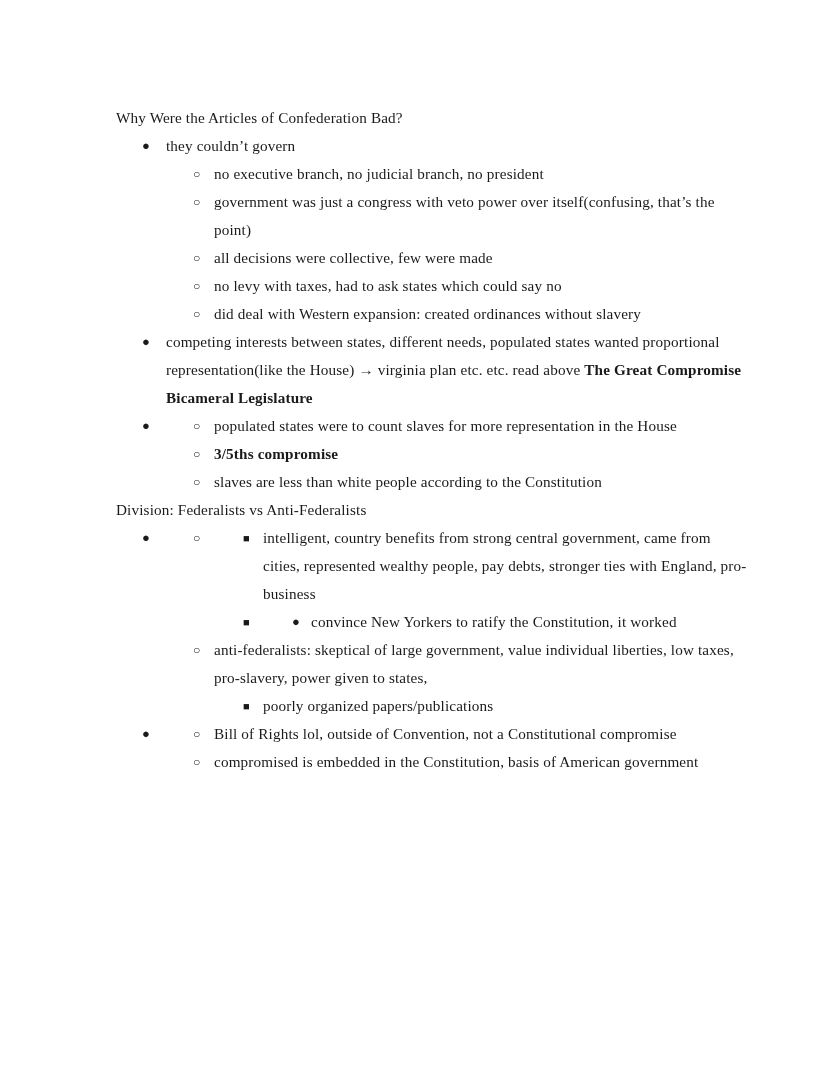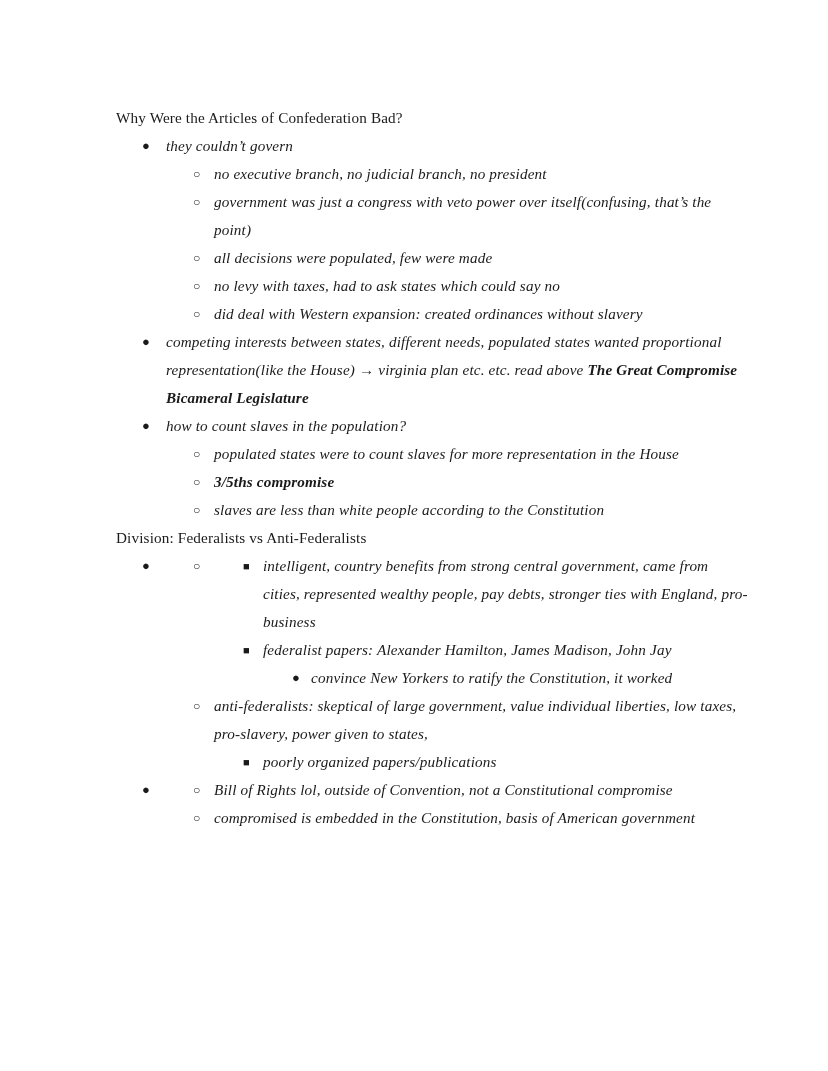--- a/index.html
+++ b/index.html
@@ -58,21 +58,20 @@
     top: 0;
     display: block;
     text-align: left;
     line-height: 28px;
     font-size: 15.2px;
     color: #1a1a1a;
     user-select: none;
   }
   li.item > .txt {
     display: block;
-    font-style: italic;
   }
   
   .lvl1 > li.item { padding-left: 50px; }
   .lvl1 > li.item > .marker { left: 26px; font-size: 13px; }
   
   .lvl2 > li.item { padding-left: 48px; }
   .lvl2 > li.item > .marker { left: 27px; font-size: 12px; }
   
   .lvl3 > li.item { padding-left: 49px; }
   .lvl3 > li.item > .marker { left: 29px; font-size: 11px; }
@@ -99,21 +98,21 @@
             <li class="item">
               <span class="marker">○</span>
               <span class="txt">no executive branch, no judicial branch, no president</span>
             </li>
             <li class="item">
               <span class="marker">○</span>
               <span class="txt">government was just a congress with veto power over itself(confusing, that’s the point)</span>
             </li>
             <li class="item">
               <span class="marker">○</span>
-              <span class="txt">all decisions were populated, few were made</span>
+              <span class="txt">all decisions were collective, few were made</span>
             </li>
             <li class="item">
               <span class="marker">○</span>
               <span class="txt">no levy with taxes, had to ask states which could say no</span>
             </li>
             <li class="item">
               <span class="marker">○</span>
               <span class="txt">did deal with Western expansion: created ordinances without slavery</span>
             </li>
           </ul>
@@ -123,21 +122,20 @@
 
     <div>
 
       <ul class="lvl lvl1">
         <li class="item">
           <span class="marker">●</span>
           <span class="txt"><span>competing interests between states, different needs, populated states wanted proportional representation(like the House) → virginia plan etc. etc. read above </span><b>The Great Compromise Bicameral Legislature</b></span>
         </li>
         <li class="item">
           <span class="marker">●</span>
-          <span class="txt">how to count slaves in the population?</span>
           <ul class="lvl lvl2">
             <li class="item">
               <span class="marker">○</span>
               <span class="txt">populated states were to count slaves for more representation in the House</span>
             </li>
             <li class="item">
               <span class="marker">○</span>
               <span class="txt bold">3/5ths compromise</span>
             </li>
             <li class="item">
@@ -160,21 +158,20 @@
             <li class="item">
               <span class="marker">○</span>
 
               <ul class="lvl lvl3">
                 <li class="item">
                   <span class="marker">■</span>
                   <span class="txt">intelligent, country benefits from strong central government, came from cities, represented wealthy people, pay debts, stronger ties with England, pro-business</span>
                 </li>
                 <li class="item">
                   <span class="marker">■</span>
-                  <span class="txt">federalist papers: Alexander Hamilton, James Madison, John Jay</span>
                   <ul class="lvl lvl4">
                     <li class="item">
                       <span class="marker">●</span>
                       <span class="txt">convince New Yorkers to ratify the Constitution, it worked</span>
                     </li>
                   </ul>
                 </li>
               </ul>
             </li>
 

